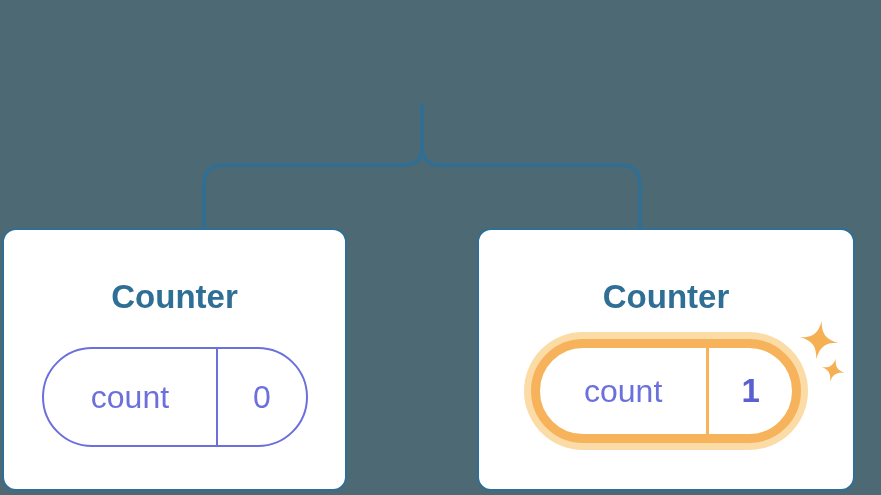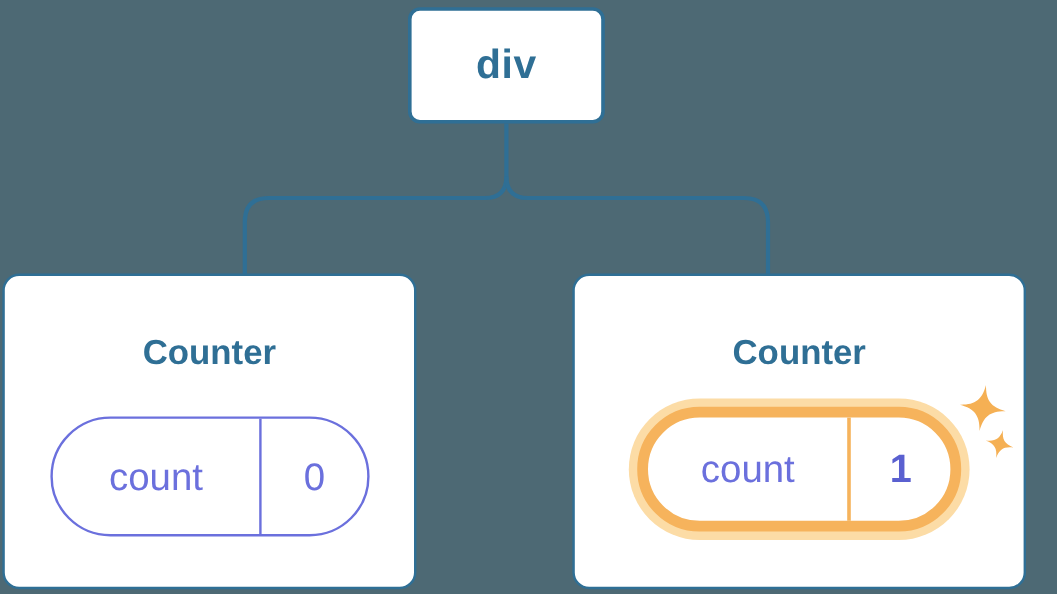--- a/index.html
+++ b/index.html
@@ -55,21 +55,21 @@
     box-sizing: border-box;
   }
   .card.left  { left: 2px;   width: 345px; }
   .card.right { left: 477px; width: 378px; }
   .card-title {
     position: absolute;
     top: 48px;
     left: 0;
     width: 100%;
     text-align: center;
-    font-size: 29px;
+    font-size: 33px;
     font-weight: 600;
     color: #2f6f95;
   }
   
   .pill {
     position: absolute;
     left: 50%;
     transform: translateX(-50%);
     top: 117px;
     width: 266px;
@@ -142,23 +142,20 @@
 </head>
 <body>
 
 <div class="stage">
 
   <svg class="connector" viewBox="0 0 881 495" xmlns="http://www.w3.org/2000/svg">
     <path d="M422,103 L422,147 Q422,165 404,165 L224,165 Q204,165 204,185 L204,230" fill="none" stroke="#2f6f95" stroke-width="3.5"></path>
     <path d="M422,147 Q422,165 440,165 L620,165 Q640,165 640,185 L640,230" fill="none" stroke="#2f6f95" stroke-width="3.5"></path>
   </svg>
 
-  <div class="root-node">
-    <span class="label">div</span>
-  </div>
 
   <div class="card left">
     <div class="card-title">Counter</div>
     <div class="pill">
       <div class="seg-label">count</div>
       <div class="seg-value">0</div>
     </div>
   </div>
 
   <div class="card right">

